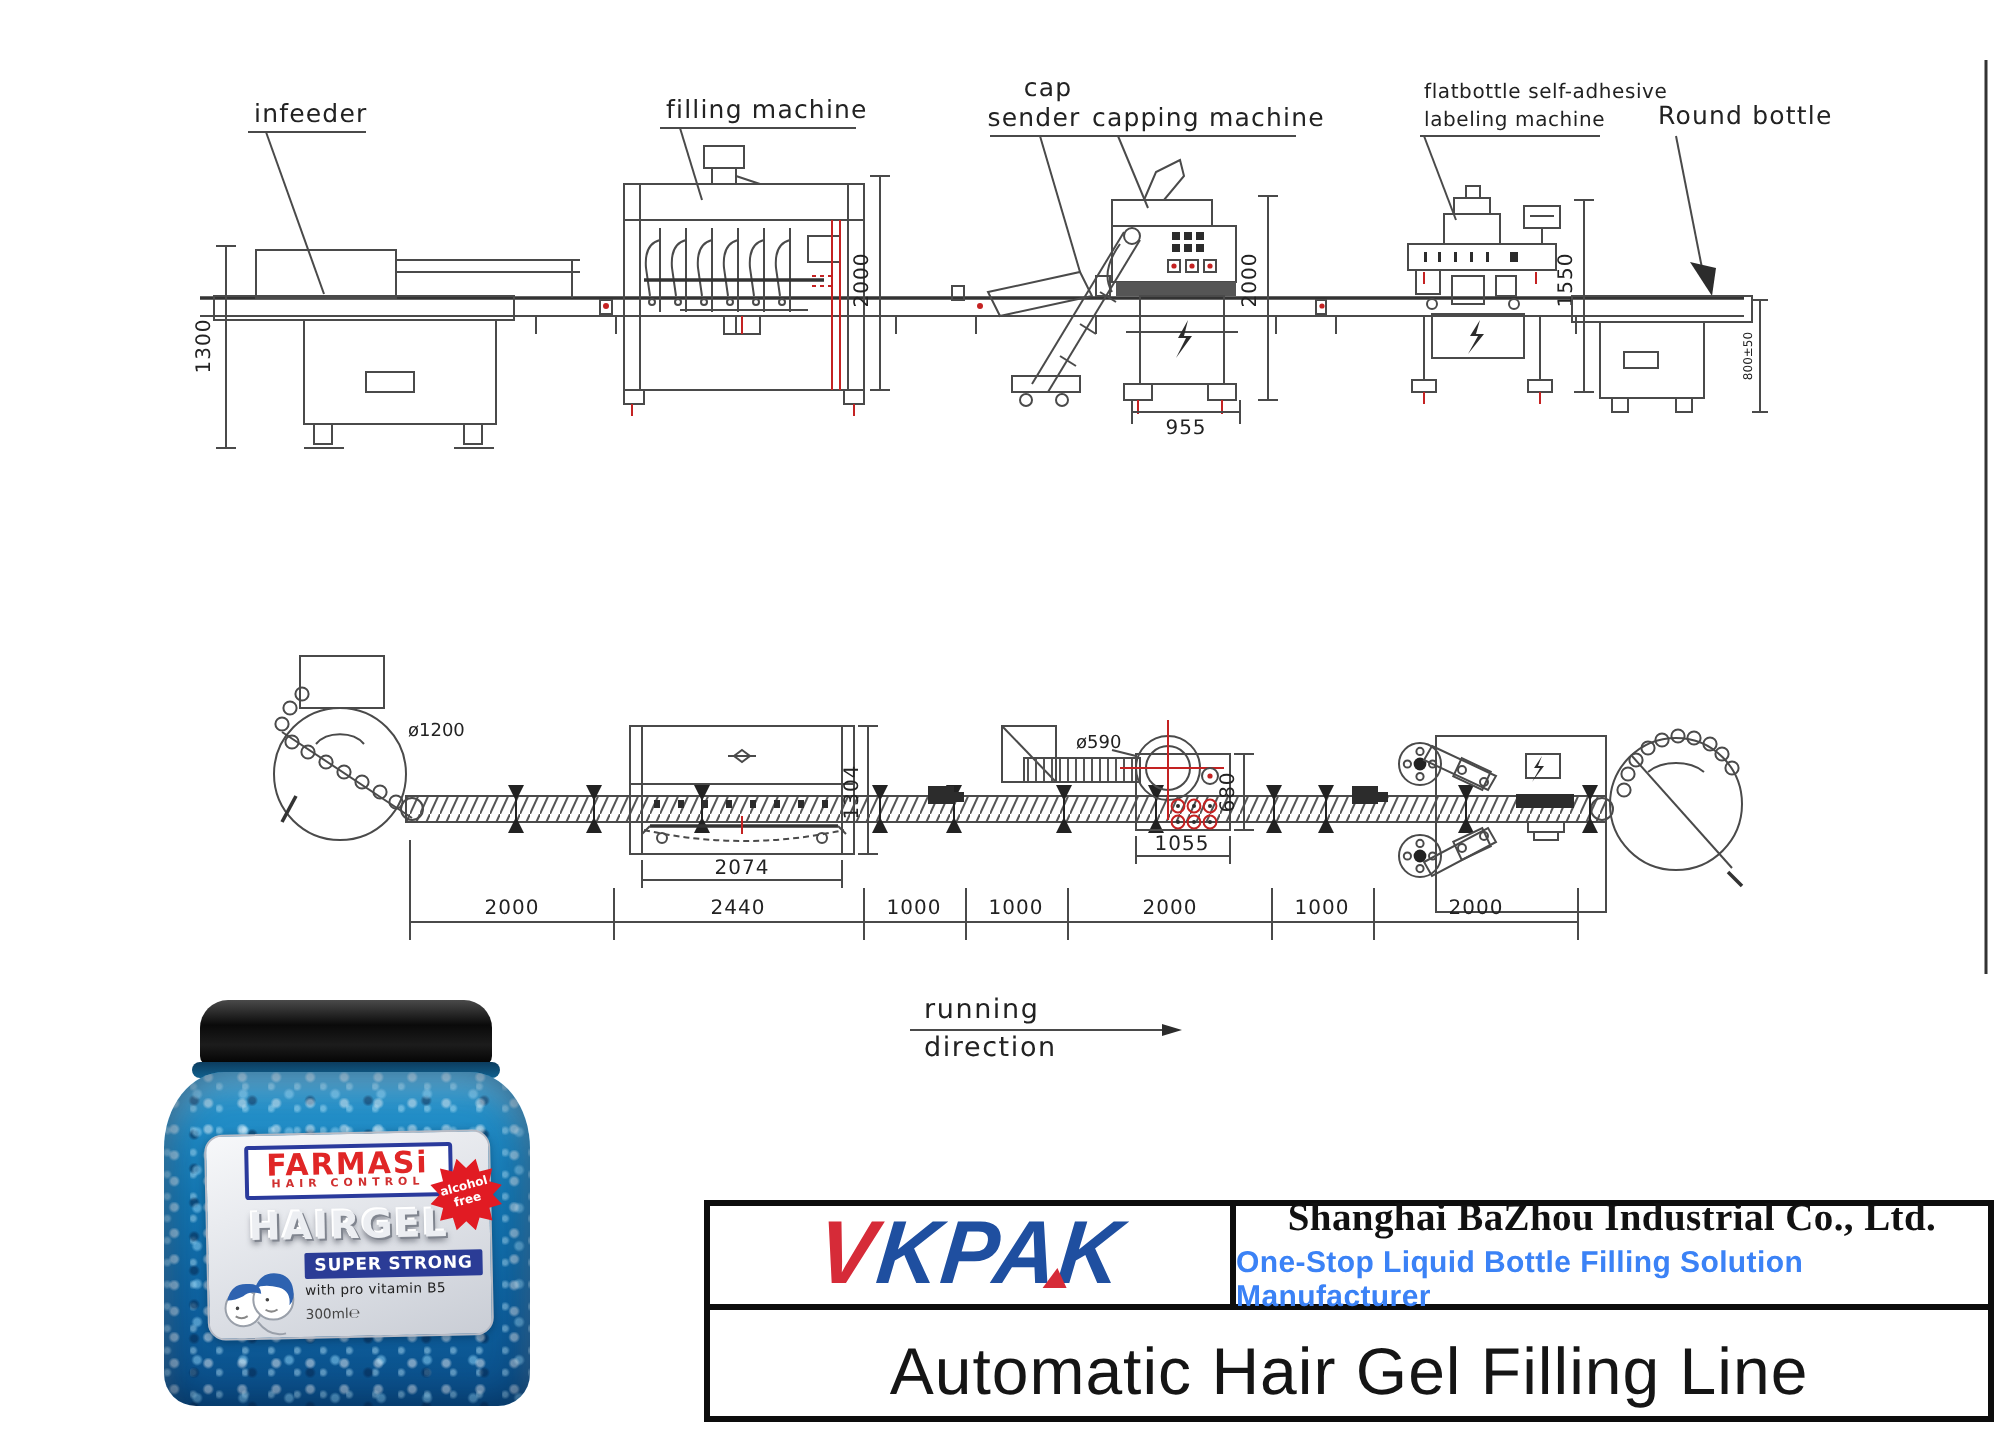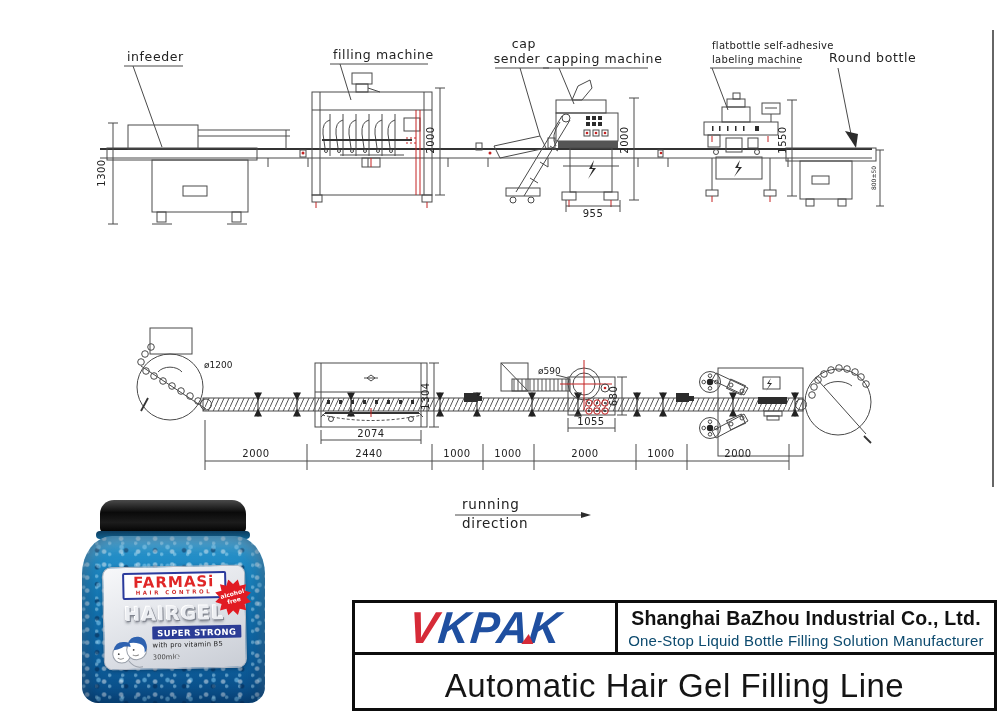--- a/index.html
+++ b/index.html
@@ -64,23 +64,23 @@
   .banner-top{display:flex;height:52px;border-bottom:3px solid #0d0d0d;box-sizing:border-box;}
   .banner-logo-cell{position:relative;width:263px;border-right:3px solid #0d0d0d;box-sizing:border-box;
     display:flex;align-items:center;justify-content:center;overflow:hidden;}
   .vkpak{font-family:"Liberation Sans",sans-serif;font-style:italic;font-weight:bold;font-size:43px;
     color:#1f4fa0;letter-spacing:1px;transform:skewX(-6deg) scaleY(1.04);line-height:1;}
   .vkpak::first-letter{color:#d62b38;}
   .logo-tri{position:absolute;left:167px;bottom:8px;width:0;height:0;
     border-left:6px solid transparent;border-right:6px solid transparent;
     border-bottom:10px solid #d62b38;transform:skewX(-8deg);}
   .banner-company-cell{flex:1;display:flex;flex-direction:column;align-items:center;justify-content:center;}
-  .company{font-family:Liberation Sans, sans-serif;font-weight:bold;font-size:19.5px;color:#111;
+  .company{font-family:Liberation Serif, serif;font-weight:bold;font-size:19.5px;color:#111;
     letter-spacing:.2px;}
-  .tagline{font-family:"Liberation Sans",sans-serif;font-weight:normal;font-size:15px;color:#0c4a6e;
+  .tagline{font-family:"Liberation Sans",sans-serif;font-weight:bold;font-size:15px;color:#3b82f6;
     margin-top:2px;letter-spacing:.2px;}
   .banner-title-row{height:62px;display:flex;align-items:center;justify-content:center;}
   .line-title{font-family:"Liberation Sans",sans-serif;font-size:33px;color:#151515;letter-spacing:.5px;}
 </style>
 </head>
 <body>
 
 <div class="page">
 
 <svg class="drawing" width="1000" height="565" viewBox="0 0 1000 565">

